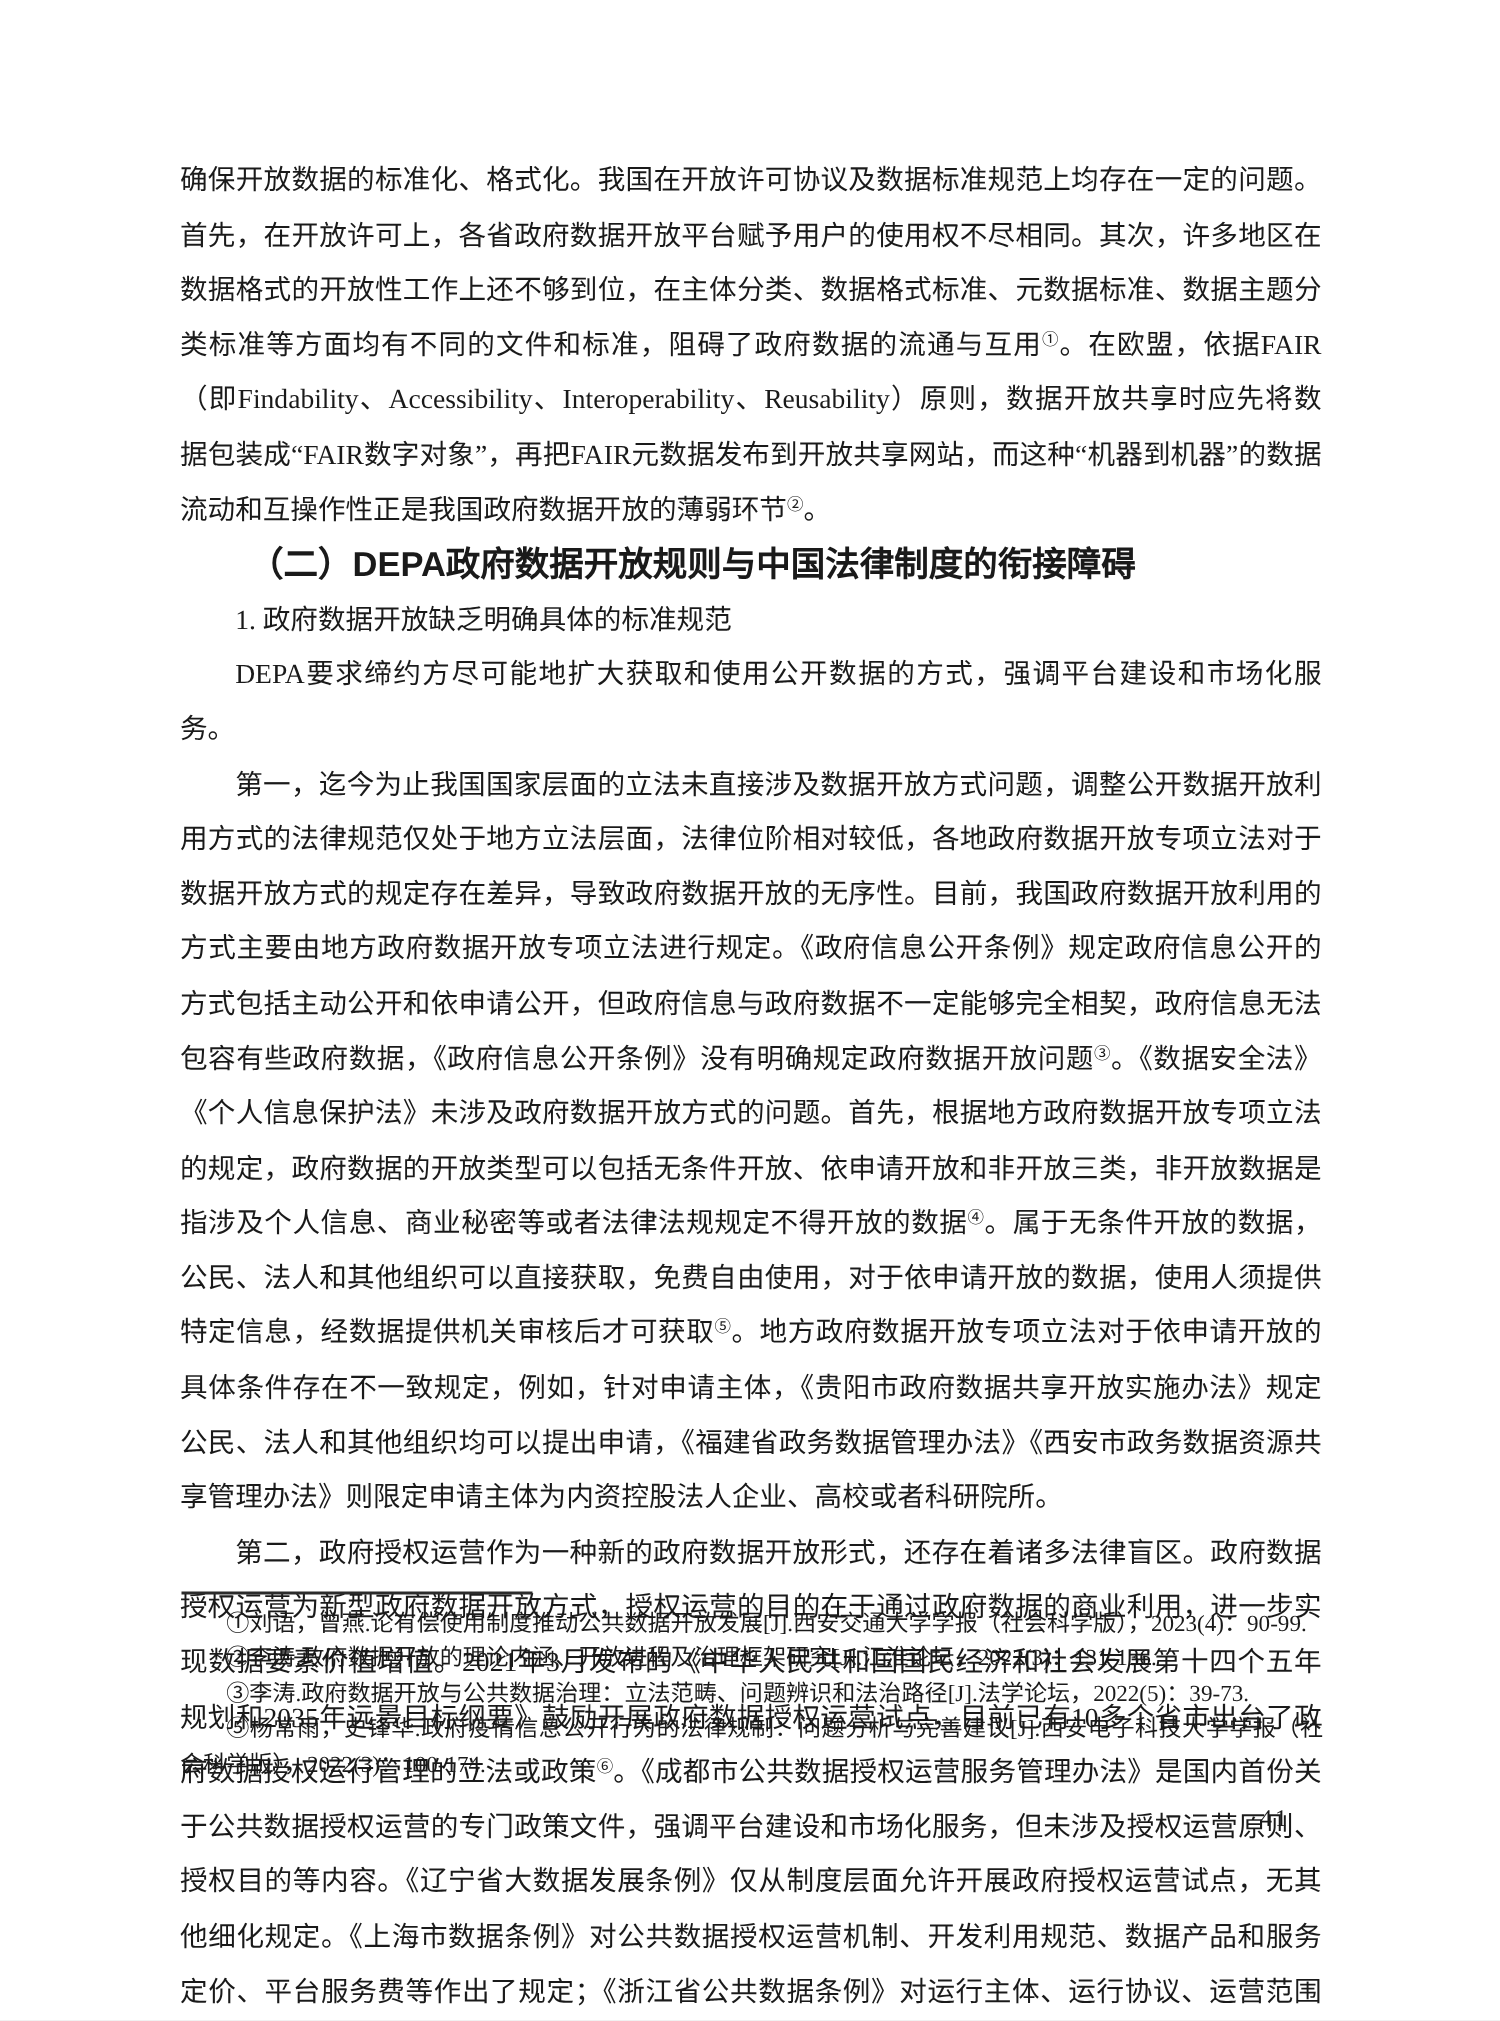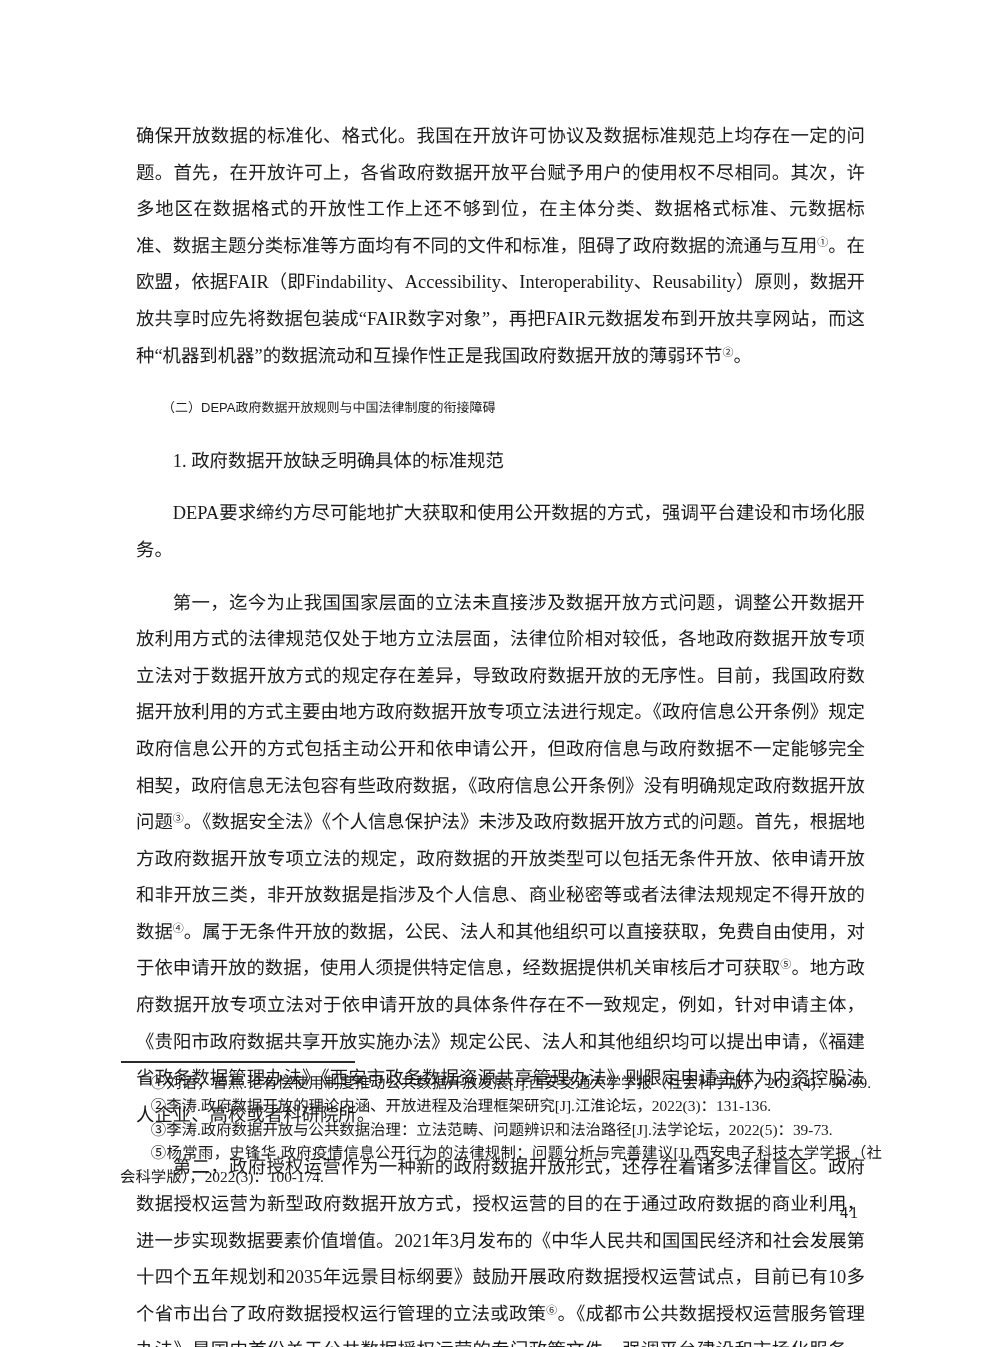--- a/index.html
+++ b/index.html
@@ -13,32 +13,32 @@
     font-family: "Liberation Serif", "DejaVu Serif", serif;
     color: #1a1a1a;
   }
   .text-block {
     position: absolute;
     left: 120px;
     top: 102px;
     width: 761px;
   }
   .para {
-    margin: 16px;
+    margin: 0;
     font-size: 18.4px;
     line-height: 36.6px;
     text-align: justify;
   }
   .para.flush  { text-indent: 0; }
   .para.indent { text-indent: 2em; }
   .para.heading {
     text-indent: 2em;
-    font-weight: 400;
+    font-weight: 700;
     font-family: "Liberation Sans", "DejaVu Sans", sans-serif;
-    font-size: 13px;
+    font-size: 23px;
   }
   .para sup {
     font-size: 11px;
     line-height: 0;
     vertical-align: 6px;
   }
   .footnote-rule {
     position: absolute;
     left: 121px;
     top: 1061px;

